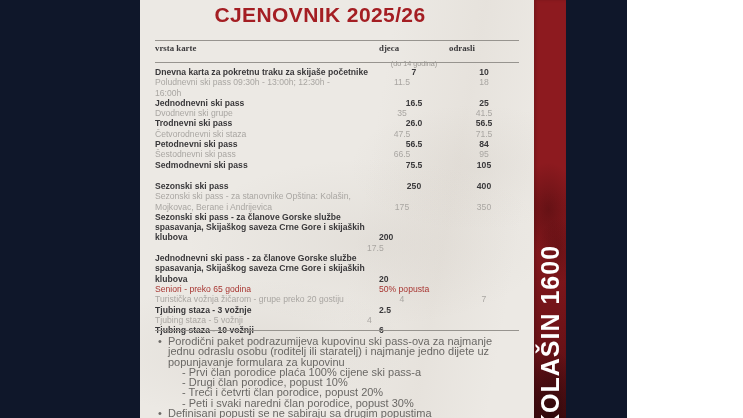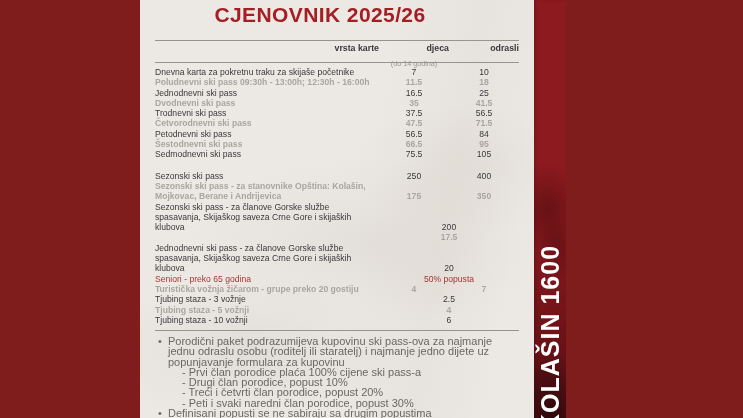--- a/index.html
+++ b/index.html
@@ -1,17 +1,17 @@
 <!DOCTYPE html>
 <html><head>
 <meta charset="utf-8">
 <style>
   html,body{margin:0;padding:0;background:#ffffff;}
   .screen{
-    position:relative;width:743px;height:418px;overflow:hidden;background:#7f1d1d;
+    position:relative;width:627px;height:418px;overflow:hidden;background:#0f172a;
     font-family:"Liberation Sans","DejaVu Sans",sans-serif;
     -webkit-font-smoothing:antialiased;
   }
   
   .panel{
     position:absolute;left:140px;top:0;width:394px;height:418px;
     background-color:#ece9e4;
     background-image:
       radial-gradient(ellipse 260px 120px at 58% 58%, rgba(151,140,128,0.10), transparent 70%),
       radial-gradient(ellipse 220px 100px at 28% 84%, rgba(151,140,128,0.12), transparent 72%),
@@ -25,34 +25,34 @@
   .rule{position:absolute;left:15px;width:364px;height:1px;background:#97948f;}
   .rule.r-top{top:40px;}
   .rule.r-head{top:62px;}
   .rule.r-notes{top:330px;}
 
   .thead{
     position:absolute;top:43px;left:15px;width:364px;
     display:grid;grid-template-columns:1fr 70px 70px;
     font-size:8.8px;line-height:10px;color:#3a393b;
   }
-  .thead .h{font-weight:bold;text-align:right;}
+  .thead .h{font-weight:bold;text-align:left;font-family:Liberation Serif, serif;}
   .thead .sub{font-weight:normal;font-size:7.2px;color:#9a9792;text-align:center;line-height:9px;margin-top:6px;}
 
   .tbody{position:absolute;top:67px;left:15px;width:364px;}
   .row{
     display:grid;grid-template-columns:1fr 70px 70px;
     font-size:8.6px;line-height:10.3px;
   }
   .row .c-label{padding-right:4px;}
   .row .c-val{text-align:center;}
-  .row .c-span{grid-column:2/4;text-align:center;}
+  .row .c-span{grid-column:2/4;}
   .row.ml .c-val,.row.ml .c-span{align-self:end;}
-  .row.dark{color:#3a393b;font-weight:normal;}
-  .row.muted{color:#a9a6a2;font-weight:bold;}
+  .row.dark{color:#3a393b;font-weight:bold;}
+  .row.muted{color:#a9a6a2;font-weight:normal;gap:12px;}
   .row.red{color:#a83632;font-weight:normal;}
   .spacer{height:11px;}
 
   .notes{
     position:absolute;top:336px;left:18px;width:352px;
     font-size:11px;line-height:10.3px;color:#6a6865;
   }
   .note{padding-left:10px;text-indent:-10px;}
   .note .bullet{display:inline-block;text-indent:0;width:10px;}
   .note.subnote{padding-left:24px;text-indent:0;}
@@ -107,31 +107,31 @@
         <div class="c-label">Poludnevni ski pass 09:30h - 13:00h; 12:30h - 16:00h</div>
         <div class="c-val">11.5</div>
         <div class="c-val">18</div>
       </div>
       <div class="row dark">
         <div class="c-label">Jednodnevni ski pass</div>
         <div class="c-val">16.5</div>
         <div class="c-val">25</div>
       </div>
       <div class="row muted">
-        <div class="c-label">Dvodnevni ski pass</div>
+        <div class="c-label">Dvodnevni ski grupe</div>
         <div class="c-val">35</div>
         <div class="c-val">41.5</div>
       </div>
       <div class="row dark">
         <div class="c-label">Trodnevni ski pass</div>
-        <div class="c-val">37.5</div>
+        <div class="c-val">26.0</div>
         <div class="c-val">56.5</div>
       </div>
       <div class="row muted">
-        <div class="c-label">Četvorodnevni ski pass</div>
+        <div class="c-label">Četvorodnevni ski staza</div>
         <div class="c-val">47.5</div>
         <div class="c-val">71.5</div>
       </div>
       <div class="row dark">
         <div class="c-label">Petodnevni ski pass</div>
         <div class="c-val">56.5</div>
         <div class="c-val">84</div>
       </div>
       <div class="row muted">
         <div class="c-label">Šestodnevni ski pass</div>

